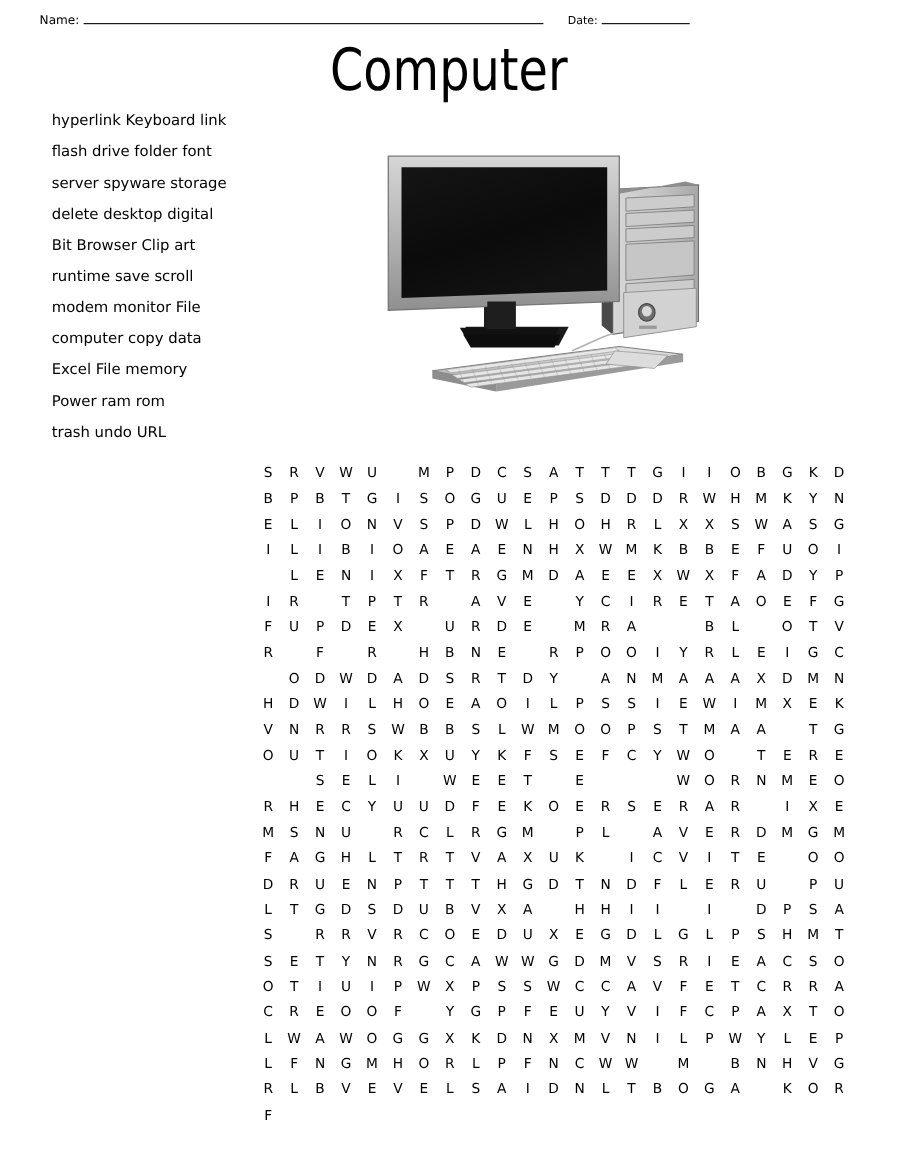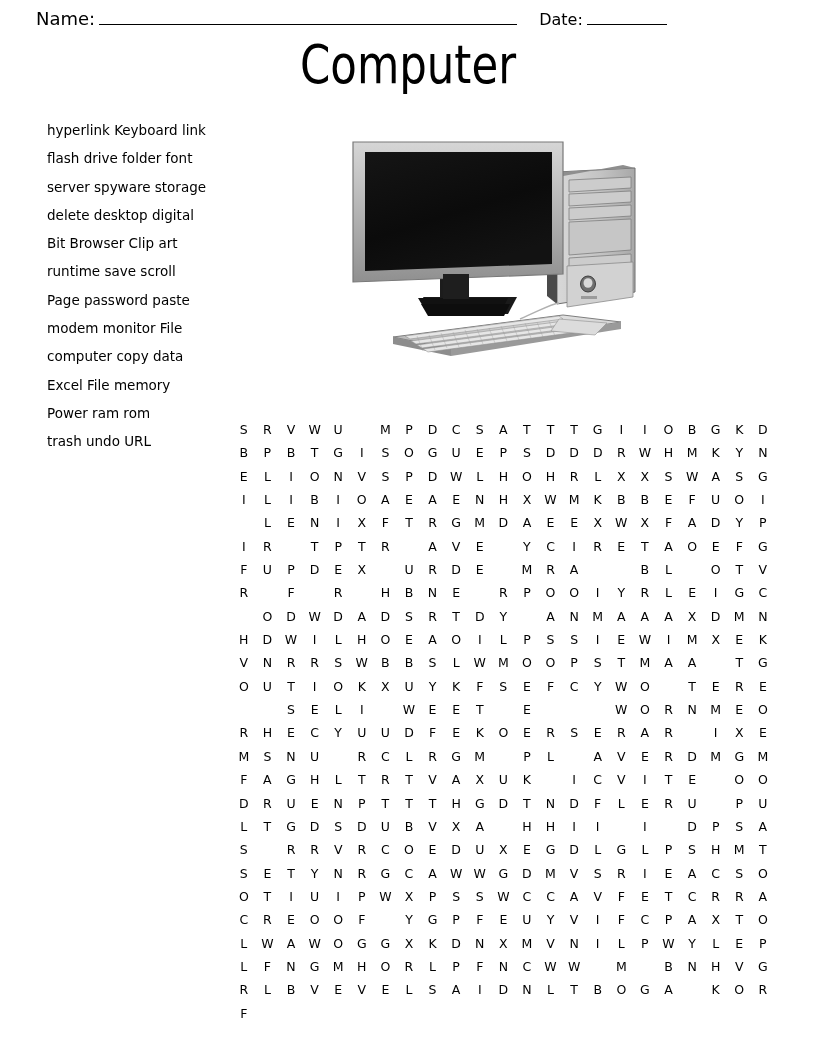--- a/index.html
+++ b/index.html
@@ -22,33 +22,33 @@
     top: 0px;
     left: 0px;
     width: 816px;
     height: 34px;
     display: flex;
     align-items: baseline;
     padding-top: 8px;
     box-sizing: border-box;
   }
   .name-label {
-    font-size: 18px;
+    font-size: 11px;
     margin-left: 36px;
     white-space: nowrap;
   }
   .name-rule {
     flex: 0 0 auto;
     width: 418px;
     border-bottom: 1px solid #000;
     margin-left: 4px;
     height: 13px;
   }
   .date-label {
-    font-size: 16px;
+    font-size: 10px;
     margin-left: 22px;
     white-space: nowrap;
   }
   .date-rule {
     flex: 0 0 auto;
     width: 80px;
     border-bottom: 1px solid #000;
     margin-left: 4px;
     height: 13px;
   }
@@ -65,21 +65,21 @@
     font-weight: normal;
     letter-spacing: 0px;
     line-height: 62px;
     transform: scaleX(0.82);
     transform-origin: center top;
   }
 
   
   .word-list {
     position: absolute;
-    top: 116px;
+    top: 96px;
     left: 47px;
     width: 180px;
   }
   .word-list-item {
     font-size: 13.5px;
     line-height: 28.3px;
     white-space: nowrap;
   }
 
   
@@ -122,21 +122,20 @@
 
 <div class="puzzle-title">Computer</div>
 
 <div class="word-list">
     <div class="word-list-item">hyperlink Keyboard link</div>
     <div class="word-list-item">flash drive folder font</div>
     <div class="word-list-item">server spyware storage</div>
     <div class="word-list-item">delete desktop digital</div>
     <div class="word-list-item">Bit Browser Clip art</div>
     <div class="word-list-item">runtime save scroll</div>
-    <div class="word-list-item">Page password paste</div>
     <div class="word-list-item">modem monitor File</div>
     <div class="word-list-item">computer copy data</div>
     <div class="word-list-item">Excel File memory</div>
     <div class="word-list-item">Power ram rom</div>
     <div class="word-list-item">trash undo URL</div>
   </div>
 
 <div class="illustration">
   <svg class="illu-svg" width="300" height="245" viewBox="0 0 300 245" xmlns="http://www.w3.org/2000/svg">
     <defs>

